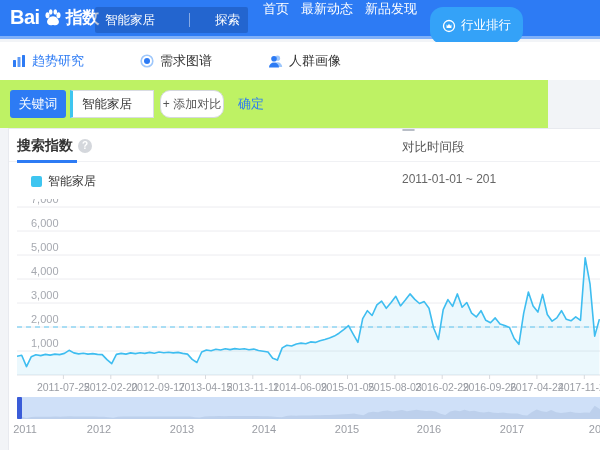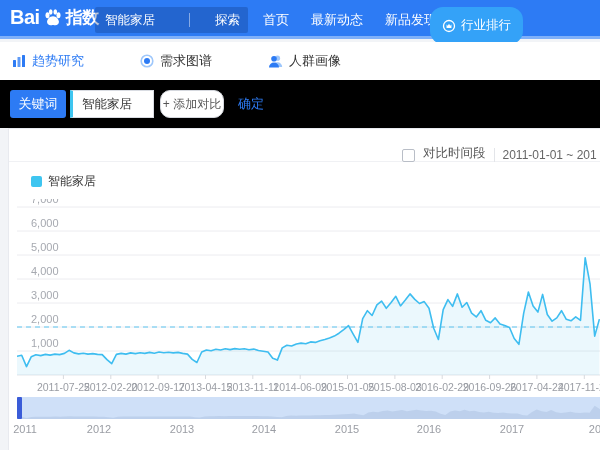--- a/index.html
+++ b/index.html
@@ -13,36 +13,36 @@
   .logo { position:absolute; left:10px; top:6px; display:flex; align-items:flex-end;
     color:#fff; font-weight:700; font-size:20px; letter-spacing:-0.5px; }
   .logo .paw { margin:0 2px; }
   .logo .cn { font-size:17px; font-weight:700; }
   .hsearch { position:absolute; left:95px; top:7px; width:153px; height:26px;
     background:rgba(10,45,110,0.28); border-radius:2px; display:flex; align-items:center; }
   .hsearch .val { flex:1; color:#fff; font-size:12.5px; padding-left:10px; }
   .hsearch .div { width:1px; height:14px; background:rgba(255,255,255,0.45); }
   .hsearch .go { color:#fff; font-size:12.5px; padding:0 8px; cursor:pointer;margin-left:17px; }
   .hnav { position:absolute; left:263px; top:0; height:39px; display:flex;
-    align-items:center; gap:22px; }
+    align-items:flex-start; gap:12px; }
   .hnav .itm { color:#fff; font-size:13px; cursor:pointer; white-space:nowrap; }
   .pill { position:absolute; left:430px; top:7px; height:37px; border-radius:13px;
     background:#34a2f8; display:flex; align-items:center; gap:5px; padding:1px 12px;
     color:#fff; font-size:12.5px; cursor:pointer; }
 
   
   .subnav { position:absolute; left:0; top:42px; width:600px; height:38px;
     background:#fff; display:flex; align-items:center; padding-left:12px; gap:56px; }
   .subitem { display:flex; align-items:center; gap:6px; font-size:13px;
     color:#333; cursor:pointer; white-space:nowrap; }
   .subitem.active { color:#2d7bf4; }
 
   
-  .kwbar { position:absolute; left:0; top:80px; width:600px; height:48px;
-    background:#000000; }
+  .kwbar { position:absolute; left:0; top:80px; width:548px; height:48px;
+    background:#bef264; }
   .kwlabel { position:absolute; left:10px; top:10px; width:56px; height:28px;
     background:#2d7bf4; color:#fff; font-size:13px; border:none; border-radius:3px;
     display:flex; align-items:center; justify-content:center; cursor:pointer; }
   .kwinput { position:absolute; left:70px; top:10px; width:84px; height:28px;
     background:#fff; border:1px solid #d9dce2; border-left:3px solid #3ec5f0;
     font-size:12.5px; color:#333; display:flex; align-items:center; padding-left:9px; }
   .addcmp { position:absolute; left:160px; top:10px; width:64px; height:28px;
     background:#fff; border:1px solid #d5d8de; border-radius:10px; color:#555;
     font-size:12px; display:flex; align-items:center; justify-content:center; cursor:pointer; }
   .confirm { position:absolute; left:238px; top:10px; height:28px; display:flex;
@@ -53,21 +53,21 @@
     background:#fff; border:1px solid #e8eaef; }
   .phead { position:absolute; left:0; top:0; width:100%; height:33px;
     border-bottom:1px solid #f0f1f4; }
   .ptab { position:absolute; left:8px; top:0; height:33px; display:flex;
     align-items:center; gap:5px; font-size:14px; font-weight:600; color:#333; cursor:pointer; }
   .ptab .underline { position:absolute; left:0; bottom:-1px; width:60px; height:3px;
     background:#2d7bf4; }
   .help { width:14px; height:14px; border-radius:50%; background:#d4d7dc; color:#fff;
     font-size:10px; display:inline-flex; align-items:center; justify-content:center; }
   .pright { position:absolute; left:393px; top:0; height:33px; display:flex;
-    align-items:flex-end; gap:8px; white-space:nowrap; }
+    align-items:flex-start; gap:8px; white-space:nowrap;flex-direction:column; }
   .cbx { width:13px; height:13px; border:1px solid #b9bec7; border-radius:2px;
     background:#fff; cursor:pointer; }
   .cbxlabel { font-size:12.5px; color:#555; }
   .vdiv { width:1px; height:14px; background:#e3e5e9; }
   .daterange { font-size:12px; color:#666; cursor:pointer; }
 
   .legend { position:absolute; left:22px; top:44px; display:flex; align-items:center;
     gap:6px; }
   .legend .sw { width:11px; height:11px; border-radius:2px; background:#3ec5f0; }
   .legend .lt { font-size:12px; color:#333; }
@@ -159,20 +159,25 @@
 
 <div class="kwbar">
   <div class="kwlabel">关键词</div>
   <div class="kwinput">智能家居</div>
   <div class="addcmp">+ 添加对比</div>
   <div class="confirm">确定</div>
 </div>
 
 <div class="panel">
   <div class="phead">
+    <div class="ptab">
+      <span>搜索指数</span>
+      <span class="help">?</span>
+      <span class="underline"></span>
+    </div>
     <div class="pright">
       <span class="cbx"></span>
       <span class="cbxlabel">对比时间段</span>
       <span class="vdiv"></span>
       <span class="daterange">2011-01-01 ~ 201</span>
     </div>
   </div>
 
   <div class="legend">
     <span class="sw"></span>

